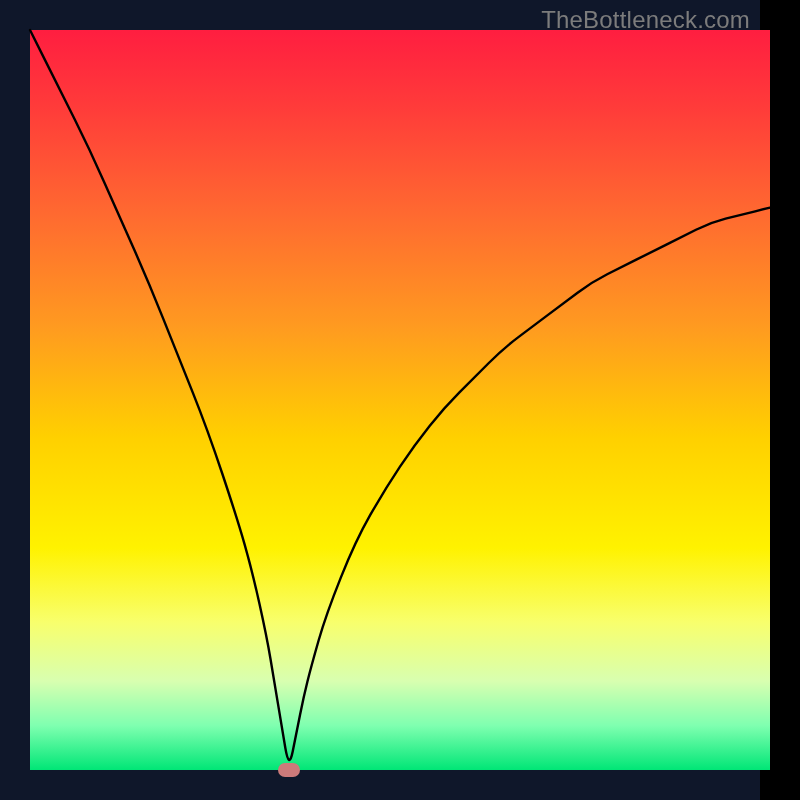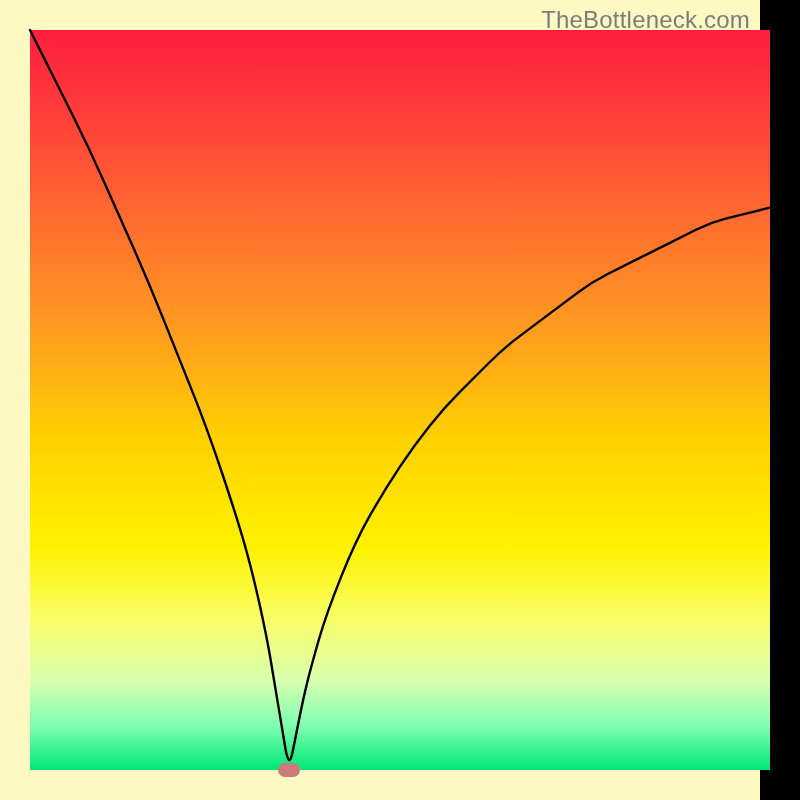--- a/index.html
+++ b/index.html
@@ -1,16 +1,16 @@
 <!DOCTYPE html>
 <html><head>
 <meta charset="utf-8">
 <style>
 html,body{margin:0;padding:0;width:800px;height:800px;overflow:hidden;background:#000;font-family:Arial,Helvetica,sans-serif}
-.stage{position:relative;width:760px;height:800px;background:#fef9c3}
+.stage{position:relative;width:760px;height:800px;background:#0f172a}
 .plot{position:absolute;left:30px;top:30px;width:740px;height:740px;background:linear-gradient(to bottom,
   #ff1e40 0%,
   #ff3a3a 10%,
   #ff6a30 25%,
   #ff9a20 40%,
   #ffd000 55%,
   #fff200 70%,
   #f8ff6c 80%,
   #d8ffb0 88%,
   #7fffb0 94%,

